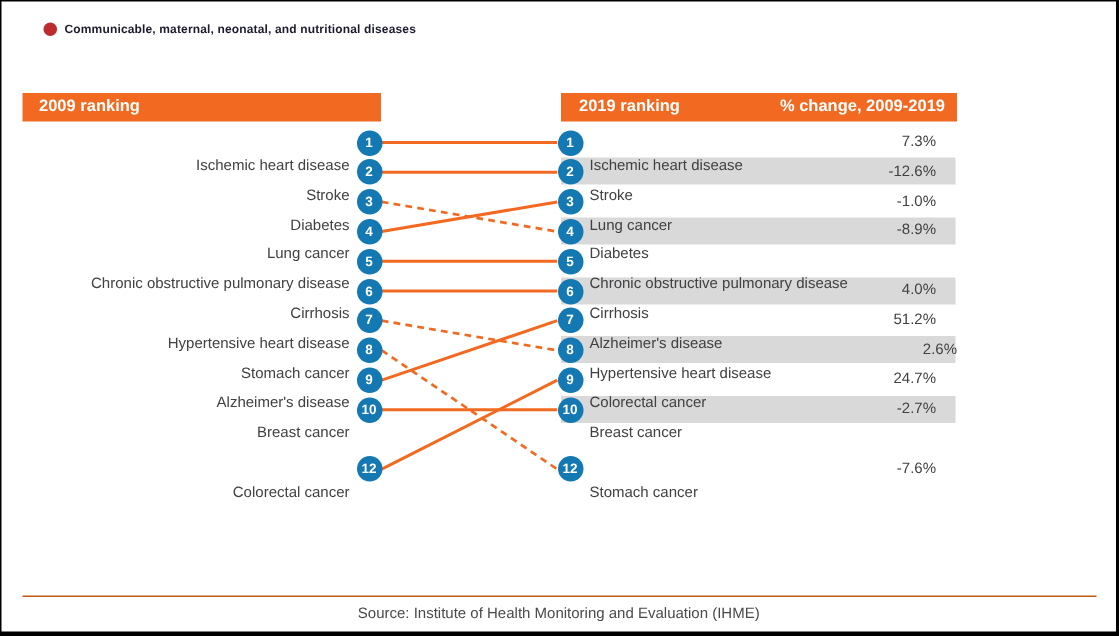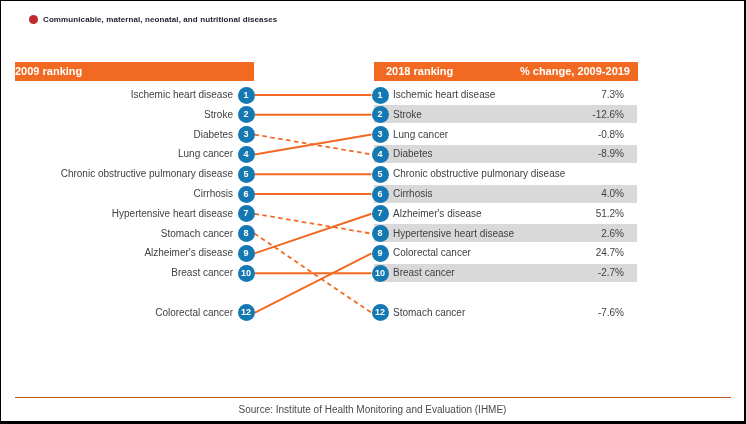--- a/index.html
+++ b/index.html
@@ -19,30 +19,30 @@
   .legend-item { display: flex; align-items: center; height: 12px; }
   .legend-dot { width: 9px; height: 9px; border-radius: 50%; margin-right: 5px; flex: none; }
   .legend-label { font-size: 8px; font-weight: bold; color: #1c1c2e; white-space: nowrap; letter-spacing: 0.1px; text-align: center; }
 
   .hdr {
     position: absolute; top: 61px; height: 19px;
     background: var(--orange, #f26a21);
     color: #fff; font-size: 11px; font-weight: bold; line-height: 19px;
     z-index: 3;
   }
-  .hdr-left { left: 14px; width: 239px; padding-left: 0; }
+  .hdr-left { left: 14px; width: 239px; padding-left: 11px; }
   .hdr-right { left: 373px; width: 264px; display: flex; justify-content: space-between; padding: 0 8px 0 12px; }
 
   #lines { position: absolute; left: 0; top: 0; z-index: 1; }
   .connector { stroke: var(--orange, #f26a21); fill: none; }
   .connector.solid { stroke-width: 2; }
   .connector.dashed { stroke-width: 1.8; stroke-dasharray: 4.5 3.5; }
 
   .band { position: absolute; left: 373px; width: 263px; height: 18px; background: var(--band, #d9d9d9); z-index: 0; }
-  .row-label { position: absolute; font-size: 10px; color: #414042; white-space: nowrap; line-height: 14px; z-index: 2; }
+  .row-label { position: absolute; font-size: 10px; color: #414042; white-space: nowrap; line-height: 14px; z-index: 2; margin-top: 16px; }
   .left-label { text-align: right; }
   .pct { position: absolute; font-size: 10px; color: #414042; line-height: 14px; z-index: 2; text-align: right; }
   .circle {
     position: absolute; width: 17px; height: 17px; border-radius: 50%;
     background: var(--blue, #1478b2); color: #fff;
     font-size: 9px; font-weight: bold; text-align: center; line-height: 17px;
     z-index: 4;
   }
   .footer-rule { position: absolute; left: 14px; right: 13px; top: 396px; height: 1px; background: var(--rule, #bf5b17); }
   .footer-text { position: absolute; left: 0; right: 0; top: 403px; text-align: center; font-size: 10px; color: #4a4a4a; }
@@ -55,21 +55,21 @@
   <div class="legend">
     <div class="legend-item">
       <span class="legend-dot" style="background: rgb(190, 42, 46);"></span>
       <span class="legend-label">Communicable, maternal, neonatal, and nutritional diseases</span>
     </div>
   </div>
 
   <div class="hdr hdr-left">2009 ranking</div>
 
   <div class="hdr hdr-right">
-    <span>2018 ranking</span>
+    <span>2019 ranking</span>
     <span>% change, 2009-2019</span>
   </div>
 
   <svg id="lines" width="746" height="424" viewBox="0 0 746 424">
       <line x1="253.5" y1="94" x2="370.5" y2="94" class="connector solid"></line>
       <line x1="253.5" y1="113.8" x2="370.5" y2="113.8" class="connector solid"></line>
       <line x1="253.5" y1="133.6" x2="370.5" y2="153.4" class="connector dashed"></line>
       <line x1="253.5" y1="153.4" x2="370.5" y2="133.6" class="connector solid"></line>
       <line x1="253.5" y1="173.2" x2="370.5" y2="173.2" class="connector solid"></line>
       <line x1="253.5" y1="193" x2="370.5" y2="193" class="connector solid"></line>
@@ -109,35 +109,35 @@
       <div class="row-label left-label" style="top: 304.8px; right: 511px;">Colorectal cancer</div>
       <div class="circle" style="left: 236.5px; top: 303.3px;">12</div>
       <div class="circle" style="left: 370.5px; top: 85.5px;">1</div>
       <div class="row-label" style="left: 392px; top: 87px;">Ischemic heart disease</div>
       <div class="pct" style="right: 120px; top: 87px;">7.3%</div>
       <div class="circle" style="left: 370.5px; top: 105.3px;">2</div>
       <div class="row-label" style="left: 392px; top: 106.8px;">Stroke</div>
       <div class="pct" style="right: 120px; top: 106.8px;">-12.6%</div>
       <div class="circle" style="left: 370.5px; top: 125.1px;">3</div>
       <div class="row-label" style="left: 392px; top: 126.6px;">Lung cancer</div>
-      <div class="pct" style="right: 120px; top: 126.6px;">-0.8%</div>
+      <div class="pct" style="right: 120px; top: 126.6px;">-1.0%</div>
       <div class="circle" style="left: 370.5px; top: 144.9px;">4</div>
       <div class="row-label" style="left: 392px; top: 146.4px;">Diabetes</div>
       <div class="pct" style="right: 120px; top: 146.4px;">-8.9%</div>
       <div class="circle" style="left: 370.5px; top: 164.7px;">5</div>
       <div class="row-label" style="left: 392px; top: 166.2px;">Chronic obstructive pulmonary disease</div>
       <div class="circle" style="left: 370.5px; top: 184.5px;">6</div>
       <div class="row-label" style="left: 392px; top: 186px;">Cirrhosis</div>
       <div class="pct" style="right: 120px; top: 186px;">4.0%</div>
       <div class="circle" style="left: 370.5px; top: 204.3px;">7</div>
       <div class="row-label" style="left: 392px; top: 205.8px;">Alzheimer's disease</div>
       <div class="pct" style="right: 120px; top: 205.8px; text-align: center;">51.2%</div>
       <div class="circle" style="left: 370.5px; top: 224.1px;">8</div>
       <div class="row-label" style="left: 392px; top: 225.6px;">Hypertensive heart disease</div>
-      <div class="pct" style="right: 120px; top: 225.6px;">2.6%</div>
+      <div class="pct" style="right: 106px; top: 225.6px;">2.6%</div>
       <div class="circle" style="left: 370.5px; top: 243.9px;">9</div>
       <div class="row-label" style="left: 392px; top: 245.4px;">Colorectal cancer</div>
       <div class="pct" style="right: 120px; top: 245.4px;">24.7%</div>
       <div class="circle" style="left: 370.5px; top: 263.7px;">10</div>
       <div class="row-label" style="left: 392px; top: 265.2px;">Breast cancer</div>
       <div class="pct" style="right: 120px; top: 265.2px;">-2.7%</div>
       <div class="circle" style="left: 370.5px; top: 303.3px;">12</div>
       <div class="row-label" style="left: 392px; top: 304.8px;">Stomach cancer</div>
       <div class="pct" style="right: 120px; top: 304.8px;">-7.6%</div>
     </div>

